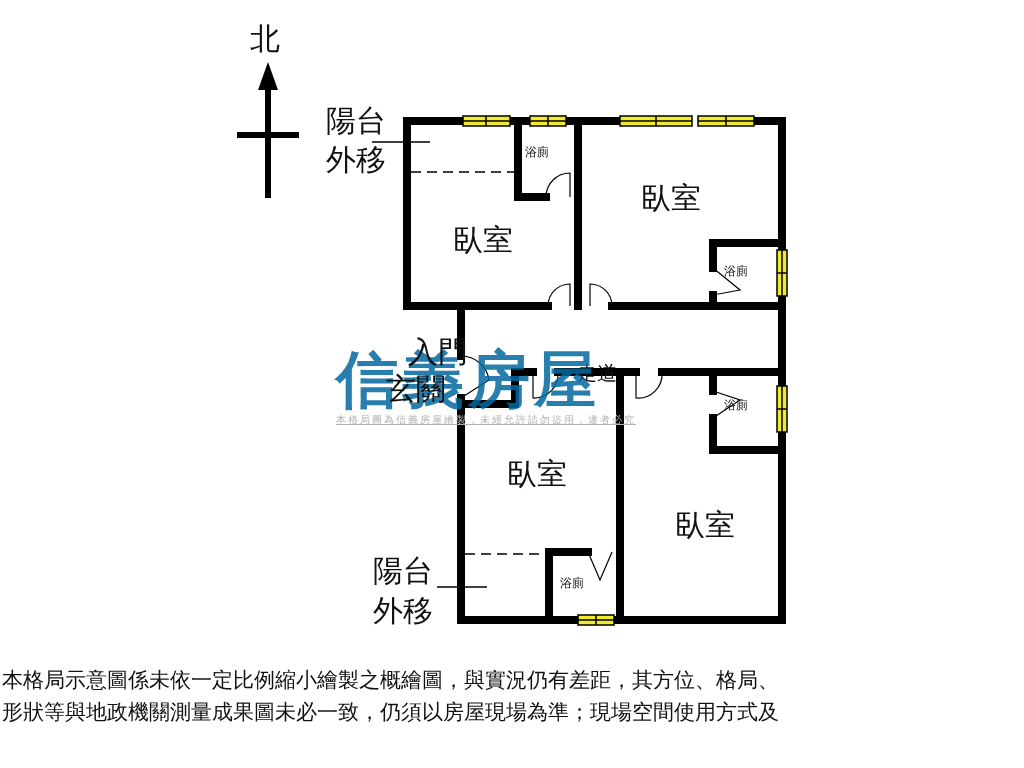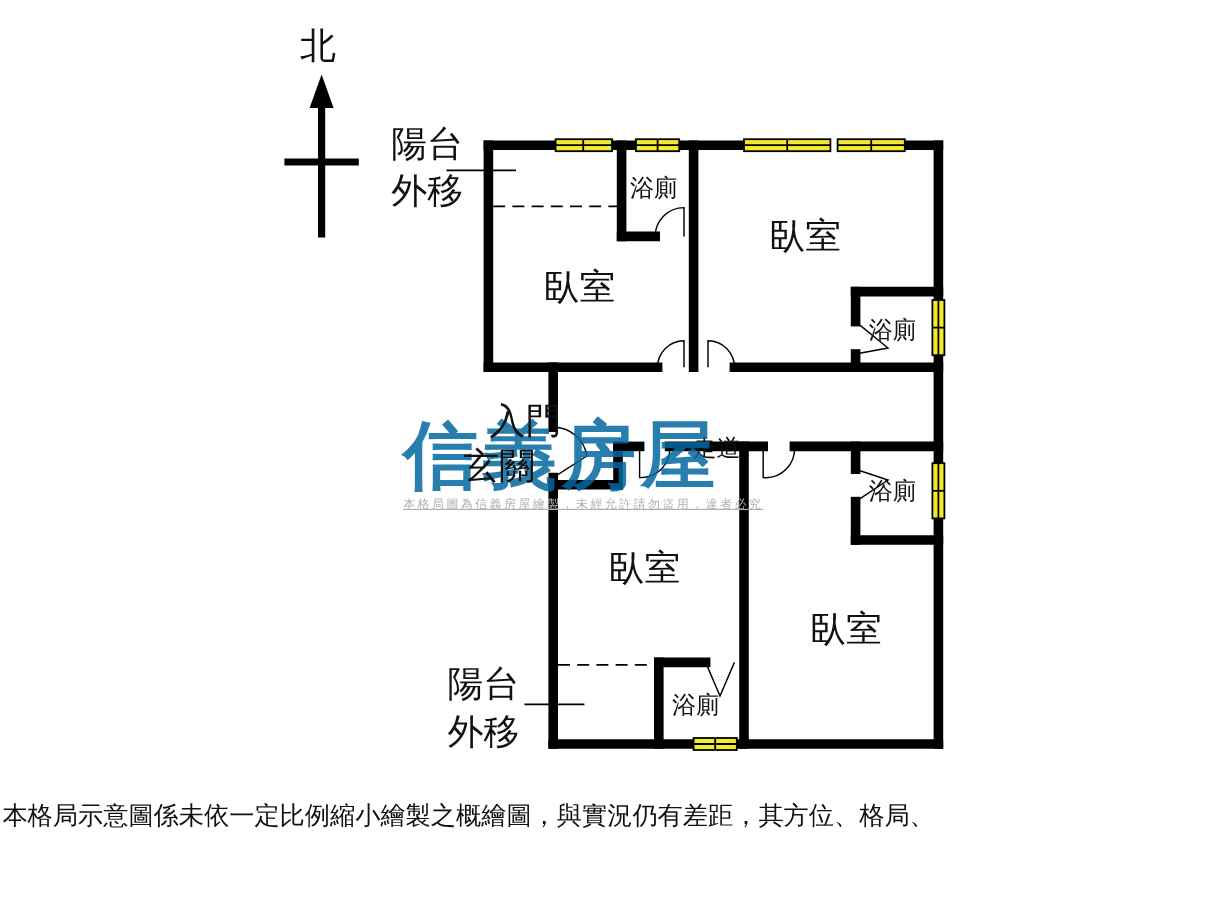--- a/index.html
+++ b/index.html
@@ -1,20 +1,20 @@
 <!DOCTYPE html>
 <html><head>
 <meta charset="utf-8">
 <style>
   html, body { margin:0; padding:0; background:#ffffff; }
   body { width:1024px; height:768px; position:relative; overflow:hidden; font-family:"DejaVu Sans", sans-serif; }
   #plan { position:absolute; left:0; top:0; width:1024px; height:660px; }
   .lbl { position:absolute; color:#111; white-space:nowrap; line-height:1; font-family:"DejaVu Serif", serif; }
   .lbl.big { font-size:30px; }
-  .lbl.sm { font-size:20px; }
+  .lbl.sm { font-size:12px; }
   .lbl.corr { font-size:20px; }
   .watermark { position:absolute; left:336px; top:338px; font-size:62px; color:#0369a1; opacity:0.85; letter-spacing:4px; font-family:"DejaVu Sans", sans-serif; font-weight:bold; }
   .watermark-sub { position:absolute; left:336px; top:413px; font-size:10px; color:#b0b0b0; letter-spacing:2px; font-family:"DejaVu Sans", sans-serif;text-decoration:underline; }
   .disclaimer { position:absolute; left:2px; top:664px; width:1022px; font-size:21px; line-height:32px; color:#111; font-family:Liberation Serif, serif; }
   .disclaimer div { white-space:nowrap; }
 </style>
 </head>
 <body>
 
 <svg id="plan" viewBox="0 0 1024 660" xmlns="http://www.w3.org/2000/svg">
@@ -134,13 +134,14 @@
 <div class="watermark-sub">本格局圖為信義房屋繪製，未經允許請勿盜用，違者必究</div>
 
 <div class="lbl big" style="left:408px;top:337px;">入門</div>
 <div class="lbl big" style="left:386px;top:374px;text-align:center;">玄關</div>
 
 <div class="lbl big" style="left:373px;top:556px;">陽台</div>
 <div class="lbl big" style="left:373px;top:596px;">外移</div>
 
 <div class="disclaimer">
   <div>本格局示意圖係未依一定比例縮小繪製之概繪圖，與實況仍有差距，其方位、格局、</div>
+  <div>形狀等與地政機關測量成果圖未必一致，仍須以房屋現場為準；現場空間使用方式及</div>
 </div>
 
 </body></html>

